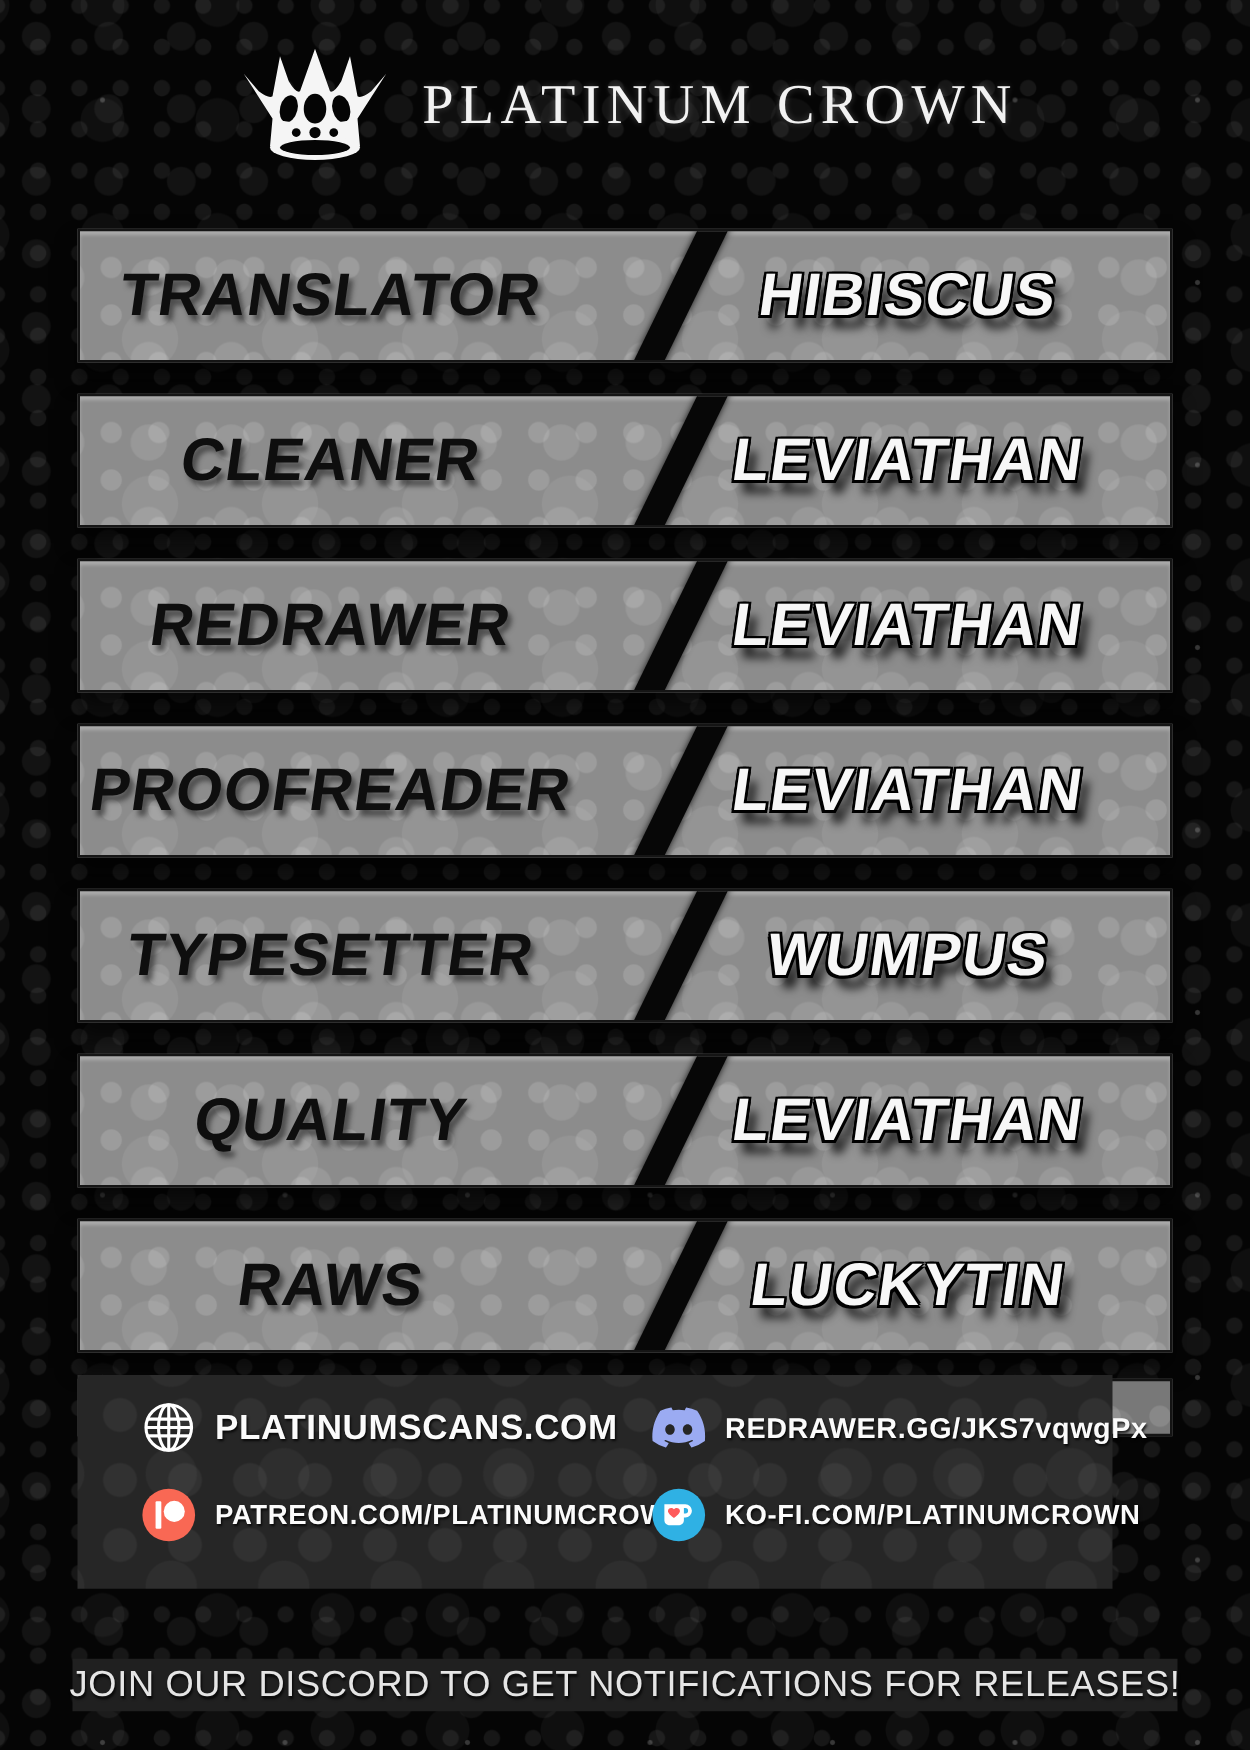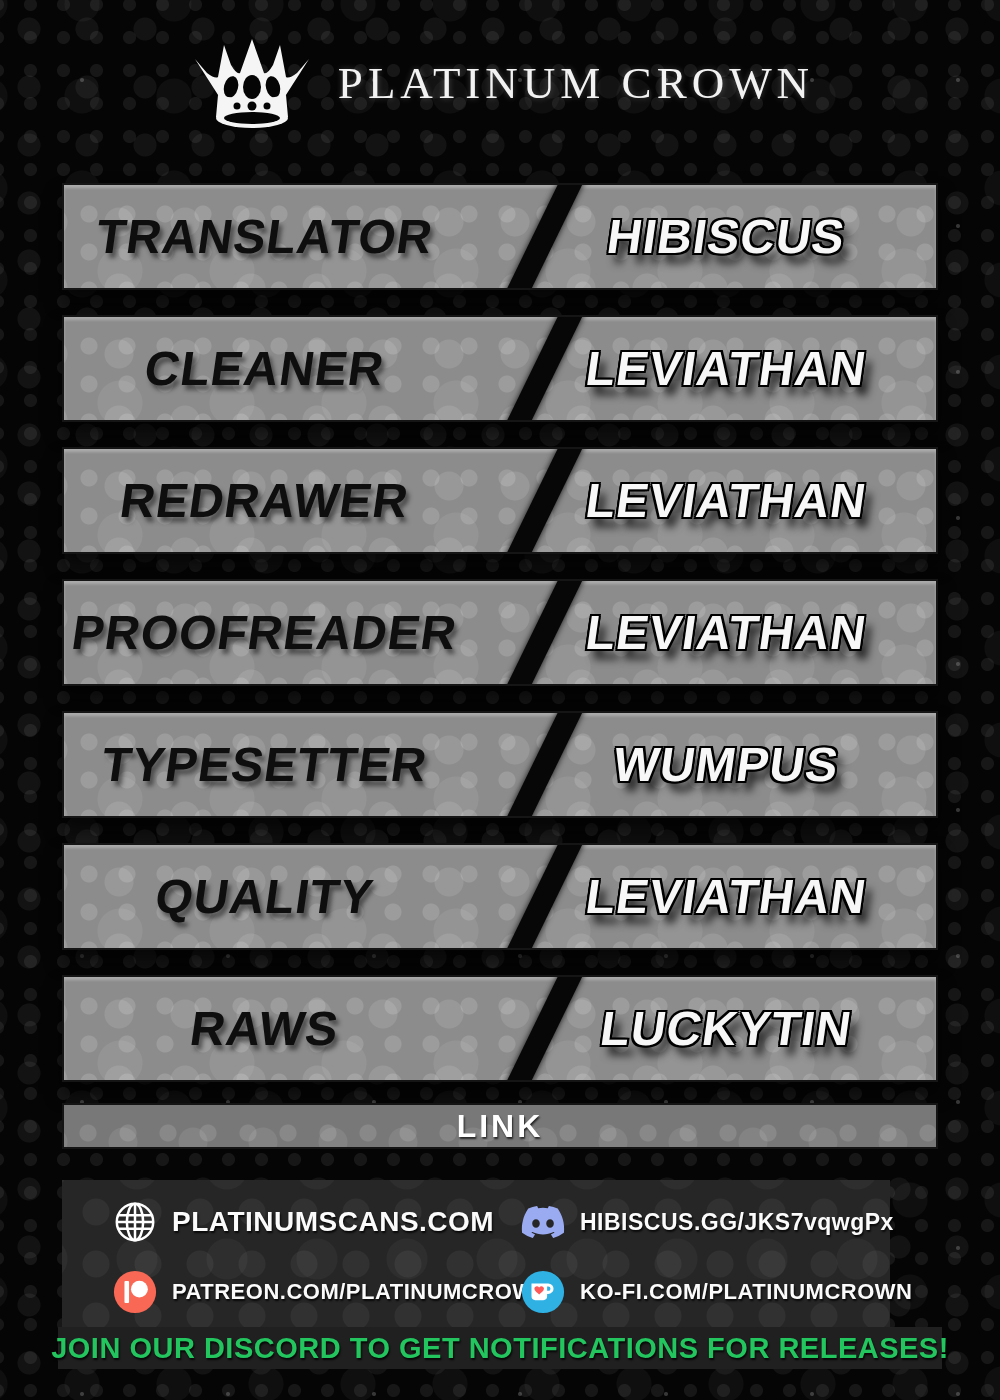--- a/index.html
+++ b/index.html
@@ -75,21 +75,21 @@
     background-size:40px 40px, 70px 70px;
     background-position:4px 8px, 24px 2px;
     border:2px solid #141414;
     display:flex;align-items:center;justify-content:center;
   }
   .linkbar-label{
     color:#fff;font-weight:bold;font-size:32px;letter-spacing:3px;
     text-shadow:1px 2px 2px rgba(0,0,0,0.7);
   }
   .links-panel{
-    position:absolute;left:62px;top:1180px;width:828px;height:171px;
+    position:absolute;left:62px;top:1100px;width:828px;height:171px;
     background-color:#262626;
     background-image:
       radial-gradient(circle, rgba(255,255,255,0.05) 0 13px, transparent 14px),
       radial-gradient(circle, rgba(255,255,255,0.035) 0 20px, transparent 21px);
     background-size:52px 52px, 90px 90px;
     background-position:8px 6px, 30px 34px;
     text-decoration:underline;
   }
   .link-item{
     position:absolute;height:48px;display:flex;align-items:center;gap:14px;
@@ -105,21 +105,21 @@
   .li-kofi   {left:458px;top:88px;text-align:center;}  .li-kofi .txt{font-size:22px;}
   .link-icon{width:46px;height:46px;flex:0 0 auto;}
 
   
   .footer{
     position:absolute;left:58px;top:1327px;width:884px;height:42px;
     background:#202020;
     display:flex;align-items:center;justify-content:center;
   }
   .footer-text{
-    color:#22c55e;font-weight:bold;font-size:29px;letter-spacing:0.5px;
+    color:#e5e5e5;font-weight:normal;font-size:29px;letter-spacing:0.5px;
     white-space:nowrap;text-shadow:1px 2px 2px rgba(0,0,0,0.8);
   }
 </style>
 </head>
 <body>
 
 <div class="page">
 
   <div class="header">
     <svg class="crown" viewBox="0 0 130 96">
@@ -196,21 +196,21 @@
           <line x1="6.5" y1="31" x2="41.5" y2="31"></line>
         </g>
       </svg>
       <span class="txt">PLATINUMSCANS.COM</span>
     </div>
 
     <div class="link-item li-discord">
       <svg class="link-icon" viewBox="0 0 640 512">
         <path fill="#9babf2" d="M524.531,69.836a1.5,1.5,0,0,0-.764-.7A485.065,485.065,0,0,0,404.081,32.03a1.816,1.816,0,0,0-1.923.91,337.461,337.461,0,0,0-14.9,30.6,447.848,447.848,0,0,0-134.426,0,309.541,309.541,0,0,0-15.135-30.6,1.89,1.89,0,0,0-1.924-.91A483.689,483.689,0,0,0,116.085,69.137a1.712,1.712,0,0,0-.788.676C39.068,183.651,18.186,294.69,28.43,404.354a2.016,2.016,0,0,0,.765,1.375A487.666,487.666,0,0,0,176.02,479.918a1.9,1.9,0,0,0,2.063-.676A348.2,348.2,0,0,0,208.12,430.4a1.86,1.86,0,0,0-1.019-2.588,321.173,321.173,0,0,1-45.868-21.853,1.885,1.885,0,0,1-.185-3.126c3.082-2.309,6.166-4.711,9.109-7.137a1.819,1.819,0,0,1,1.9-.256c96.229,43.917,200.41,43.917,295.5,0a1.812,1.812,0,0,1,1.924.233c2.944,2.426,6.027,4.851,9.132,7.16a1.884,1.884,0,0,1-.162,3.126,301.407,301.407,0,0,1-45.89,21.83,1.875,1.875,0,0,0-1,2.611,391.055,391.055,0,0,0,30.014,48.815,1.864,1.864,0,0,0,2.063.7A486.048,486.048,0,0,0,610.7,405.729a1.882,1.882,0,0,0,.765-1.352C623.729,277.594,590.933,167.465,524.531,69.836ZM222.491,337.58c-28.972,0-52.844-26.587-52.844-59.239S193.056,219.1,222.491,219.1c29.665,0,53.306,26.82,52.843,59.239C275.334,310.993,251.924,337.58,222.491,337.58Zm195.38,0c-28.971,0-52.843-26.587-52.843-59.239S388.437,219.1,417.871,219.1c29.667,0,53.307,26.82,52.844,59.239C470.715,310.993,447.538,337.58,417.871,337.58Z"></path>
       </svg>
-      <span class="txt">HIBISCUS.GG/JKS7vqwgPx</span>
+      <span class="txt">REDRAWER.GG/JKS7vqwgPx</span>
     </div>
 
     <div class="link-item li-patreon">
       <svg class="link-icon" viewBox="0 0 48 48">
         <circle cx="24" cy="24" r="22" fill="#f96854"></circle>
         <rect x="13" y="12.5" width="4.8" height="23" rx="1" fill="#ffffff"></rect>
         <circle cx="28.6" cy="21" r="8.8" fill="#ffffff"></circle>
       </svg>
       <span class="txt">PATREON.COM/PLATINUMCROWN</span>
     </div>

